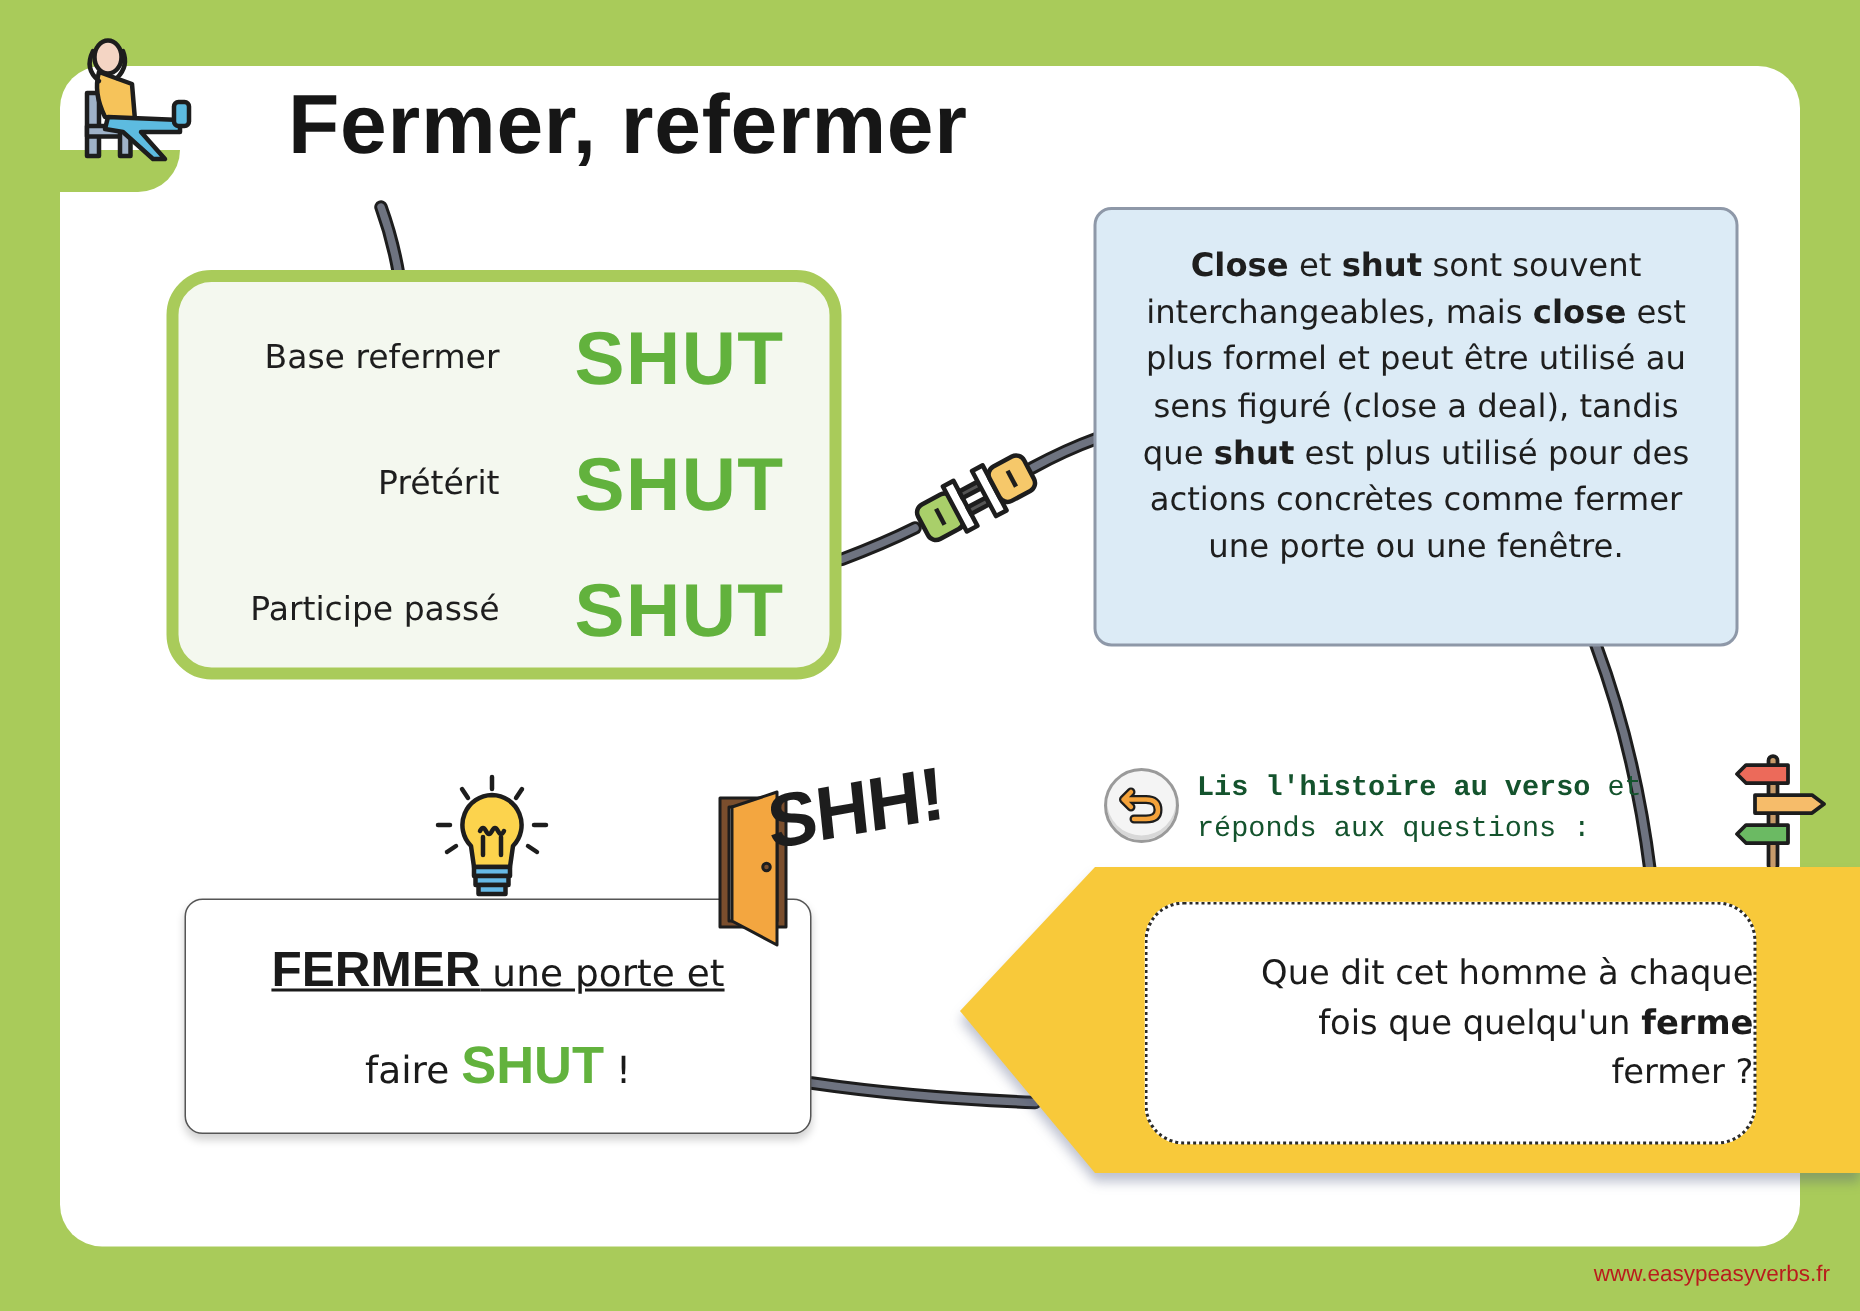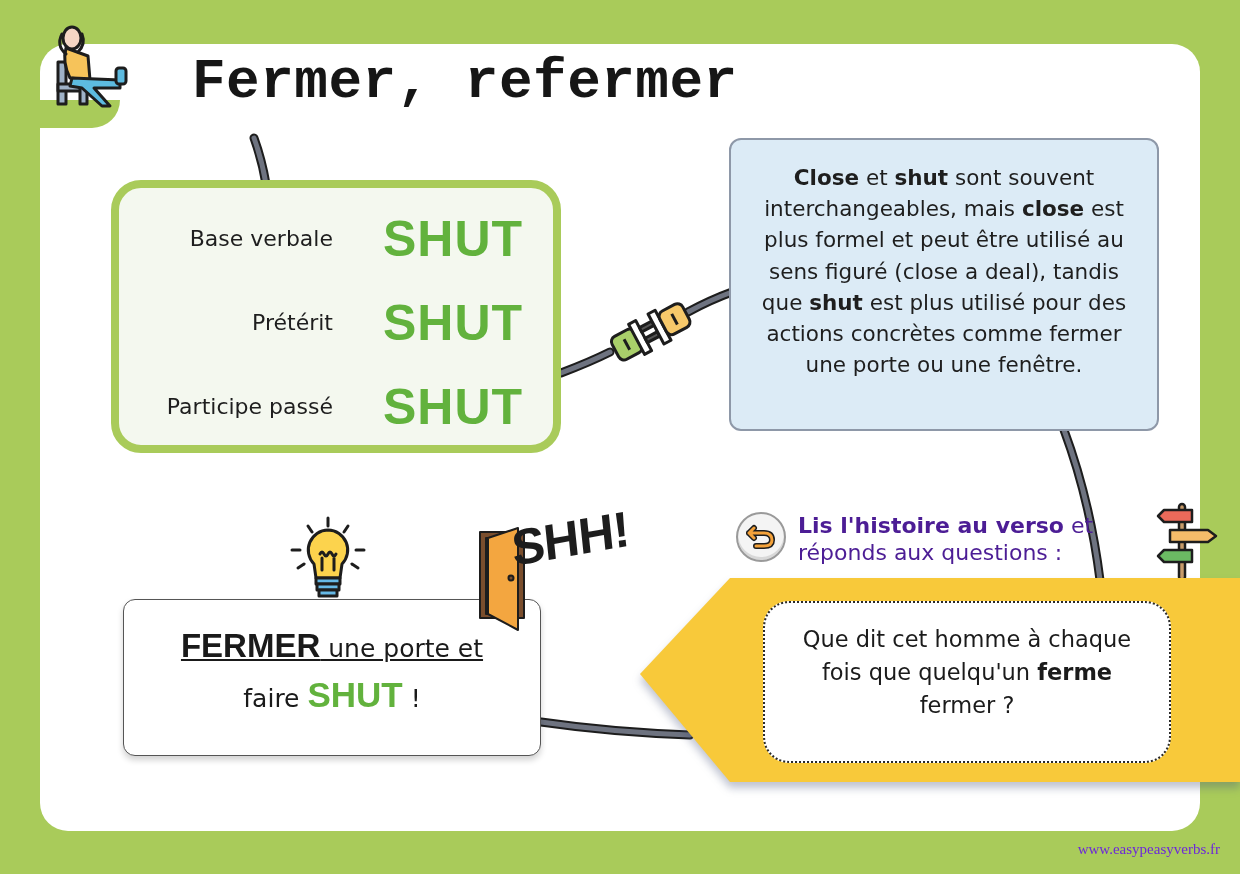--- a/index.html
+++ b/index.html
@@ -27,21 +27,21 @@
     .corner-cover {
       position: absolute;
       left: 40px; top: 44px;
       width: 30px; height: 84px;
       background: #a9cb5a;
     }
     .avatar-icon { position: absolute; left: 48px; top: 22px; width: 84px; height: 86px; }
     .title {
       position: absolute;
       left: 192px; top: 50px;
-      font-family: Liberation Mono, monospace;
+      font-family: Liberation Sans, sans-serif;
       font-weight: 700;
       font-size: 56px;
       letter-spacing: 0.5px;
       color: #161616;
     }
     .wires { position: absolute; left: 0; top: 0; width: 1240px; height: 874px; pointer-events: none; }
 
     
     .forms-box {
       position: absolute;
@@ -92,22 +92,22 @@
     .back-btn {
       position: absolute; left: 0; top: 2px;
       width: 50px; height: 50px; border-radius: 50%;
       background: #f4f4f4;
       border: 2px solid #9a9a9a;
       box-shadow: inset 0 -3px 0 #d8d8d8;
       display: flex; align-items: center; justify-content: center;
     }
     .story-text {
       position: absolute; left: 62px; top: 2px;
-      font-size: 22px; line-height: 27px;
-      white-space: nowrap; color: #4c1d95;
+      font-size: 19px; line-height: 27px;
+      white-space: nowrap; color: #14532d; font-family: Liberation Mono, monospace;
     }
     .story-text b { font-weight: 700; }
 
     
     .signpost { position: absolute; left: 1146px; top: 500px; width: 80px; height: 80px; }
 
     
     .banner {
       position: absolute;
       left: 640px; top: 578px;
@@ -119,24 +119,24 @@
       background: #f8c93a;
       clip-path: polygon(90px 0, 600px 0, 600px 204px, 90px 204px, 0 96px);
     }
     .question-box {
       position: absolute;
       left: 763px; top: 601px;
       width: 408px; height: 162px;
       background: #ffffff;
       border: 2.5px dotted #2a2a2a;
       border-radius: 26px;
-      text-align: center;
+      text-align: right;
       font-size: 22.5px;
       line-height: 33px;
-      padding-top: 20px;
+      padding-top: 30px;
       color: #1b1b1b;
     }
     .question-box b { font-weight: 700; }
 
     
     .fermer-box {
       position: absolute;
       left: 123px; top: 599px;
       width: 418px; height: 157px;
       background: #ffffff;
@@ -144,43 +144,43 @@
       border-radius: 12px;
       box-shadow: 0 4px 6px rgba(0,0,0,0.18);
       text-align: center;
       padding-top: 26px;
     }
     .fermer-line1 { font-size: 25px; line-height: 40px; color: #1a1a1a; text-decoration: underline; }
     .fermer-line1 .strong {
       font-family: "Liberation Sans", sans-serif;
       font-weight: 700; font-size: 33px; color: #1a1a1a;
     }
-    .fermer-line2 { font-size: 25px; line-height: 52px; color: #1a1a1a; margin-top: 0; text-align: center; }
+    .fermer-line2 { font-size: 25px; line-height: 52px; color: #1a1a1a; margin-top: 16px; text-align: center; }
     .fermer-line2 .shut {
       font-family: "Liberation Sans", sans-serif;
       font-weight: 700; font-size: 35px; color: #62b23d;
     }
     .bulb-icon { position: absolute; left: 290px; top: 516px; width: 76px; height: 84px; }
     .door-icon { position: absolute; left: 478px; top: 526px; width: 50px; height: 106px; }
     .shh-text {
       position: absolute; left: 515px; top: 520px;
       font-family: "Liberation Sans", sans-serif;
       font-weight: 700;
       font-size: 50px;
       color: #1d1d1d;
       transform: rotate(-10deg) skewX(-4deg);
       transform-origin: left bottom;
       letter-spacing: -1px;
     }
     .footer-url {
       position: absolute;
       right: 20px; bottom: 16px;
-      font-family: Liberation Serif, serif;
+      font-family: Liberation Sans, sans-serif;
       font-size: 15px;
-      color: #6d28d9;
+      color: #b91c1c;
     }
   </style>
 </head>
 <body>
 
 <div class="corner-tab"></div>
 <div class="sheet"></div>
 <div class="corner-cover" style="top:100px;height:28px;width:80px;left:40px;background:#a9cb5a;border-bottom-right-radius:28px;"></div>
 
 <svg class="avatar-icon" viewBox="0 0 84 86">
@@ -223,21 +223,21 @@
       <rect x="60" y="20" width="8" height="34" fill="#ffffff"></rect>
       <rect x="68" y="24" width="26" height="26" rx="6" fill="#f6c86a"></rect>
       <line x1="27" y1="31" x2="27" y2="43"></line>
       <line x1="81" y1="31" x2="81" y2="43"></line>
     </g>
   </g>
 </svg>
 
 <div class="forms-box">
   <div class="form-row" style="top:22px;">
-    <span class="form-label">Base verbale</span>
+    <span class="form-label">Base refermer</span>
     <span class="form-value">SHUT</span>
   </div>
   <div class="form-row" style="top:106px;">
     <span class="form-label">Prétérit</span>
     <span class="form-value">SHUT</span>
   </div>
   <div class="form-row" style="top:190px;">
     <span class="form-label">Participe passé</span>
     <span class="form-value">SHUT</span>
   </div>

